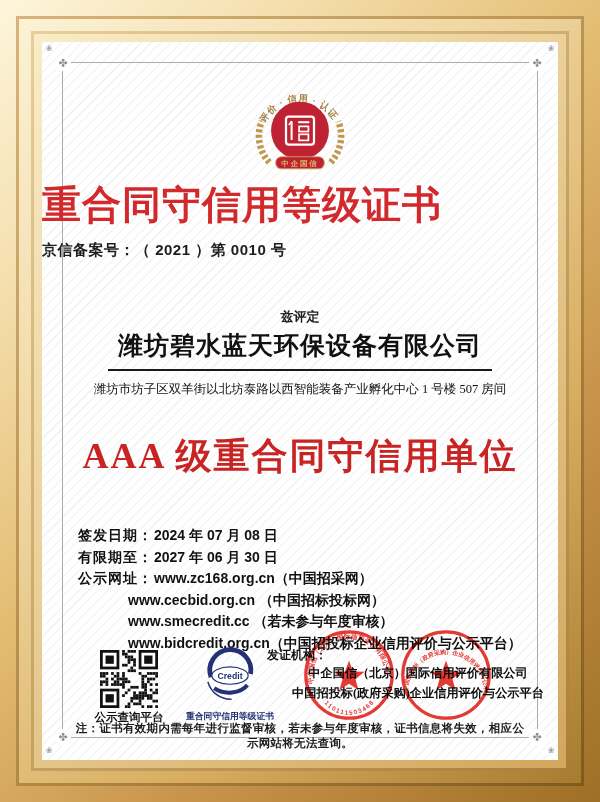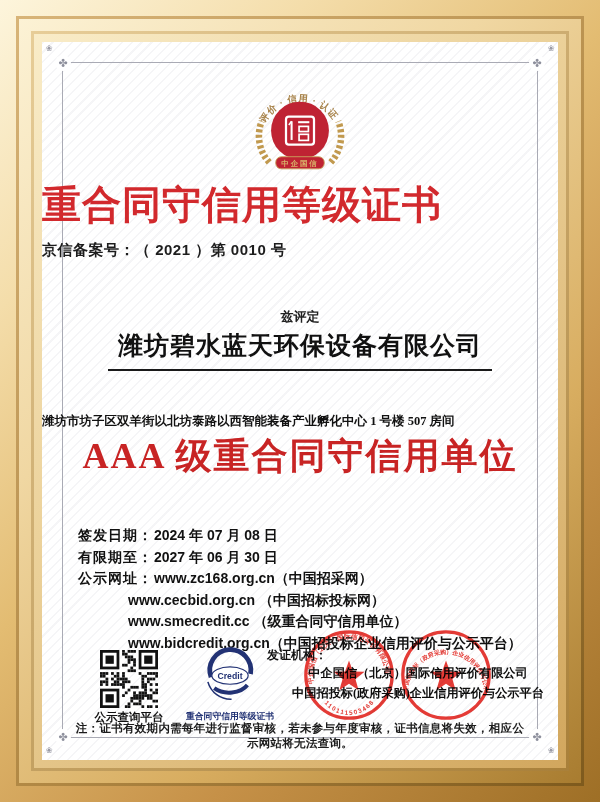--- a/index.html
+++ b/index.html
@@ -28,21 +28,21 @@
   .title{left:0;width:100%;top:136px;font-size:39px;font-weight:900;
     color:#d2292d;letter-spacing:1px;}
   .filing{left:0;width:100%;top:199px;text-align:left;font-size:15px;font-weight:700;
     color:#1d1d1d;letter-spacing:.5px;}
   .certno{left:0;width:100%;top:227px;text-align:center;font-size:15.5px;font-weight:700;
     color:#1d1d1d;letter-spacing:.5px;}
   .hereby{left:0;width:100%;top:266px;text-align:center;font-size:13px;font-weight:700;color:#222;}
   .company{left:0;width:100%;top:287px;text-align:center;}
   .company span{display:inline-block;font-size:25px;font-weight:900;color:#111;
     letter-spacing:1px;border-bottom:2px solid #1a1a1a;padding:0 10px 7px;}
-  .address{left:0;width:100%;top:339px;text-align:left;font-size:12.5px;font-weight:700;color:#111;margin-top:32px;}
+  .address{left:0;width:100%;top:339px;text-align:center;font-size:12.5px;font-weight:400;color:#111;}
   .rating{left:0;width:100%;top:390px;text-align:center;font-size:36px;font-weight:900;
     color:#c82424;letter-spacing:2px;}
   .info{left:36px;top:485px;font-size:14px;color:#111;}
   .info .row{height:21.6px;white-space:nowrap;}
   .info .lbl{display:inline-block;min-width:76px;font-weight:800;letter-spacing:1px;}
   .info .val{font-weight:700;}
   .info .url{font-weight:600;}
   .info .site-name{font-weight:700;}
   .info .cont{margin-left:50px;}
   .qr{left:58px;top:608px;width:58px;height:58px;}
@@ -113,21 +113,21 @@
 
       <div class="abs address serif">潍坊市坊子区双羊街以北坊泰路以西智能装备产业孵化中心 1 号楼 507 房间</div>
 
       <div class="abs rating serif">AAA 级重合同守信用单位</div>
 
       <div class="abs info">
         <div class="row"><span class="lbl">签发日期：</span><span class="val">2024 年 07 月 08 日</span></div>
         <div class="row"><span class="lbl">有限期至：</span><span class="val">2027 年 06 月 30 日</span></div>
         <div class="row"><span class="lbl">公示网址：</span><span class="url">www.zc168.org.cn</span><span class="site-name">（中国招采网）</span></div>
         <div class="row cont"><span class="url">www.cecbid.org.cn</span><span class="site-name"> （中国招标投标网）</span></div>
-        <div class="row cont"><span class="url">www.smecredit.cc</span><span class="site-name"> （级重合同守信用单位）</span></div>
+        <div class="row cont"><span class="url">www.smecredit.cc</span><span class="site-name"> （若未参与年度审核）</span></div>
         <div class="row cont"><span class="url">www.bidcredit.org.cn</span><span class="site-name">（中国招投标企业信用评价与公示平台）</span></div>
       </div>
 
       <svg class="abs qr" viewBox="0 0 63 63">
                 <rect x="24" y="0" width="3" height="3" fill="#111"></rect>
                 <rect x="30" y="0" width="3" height="3" fill="#111"></rect>
                 <rect x="33" y="0" width="3" height="3" fill="#111"></rect>
                 <rect x="36" y="0" width="3" height="3" fill="#111"></rect>
                 <rect x="24" y="3" width="3" height="3" fill="#111"></rect>
                 <rect x="27" y="3" width="3" height="3" fill="#111"></rect>

